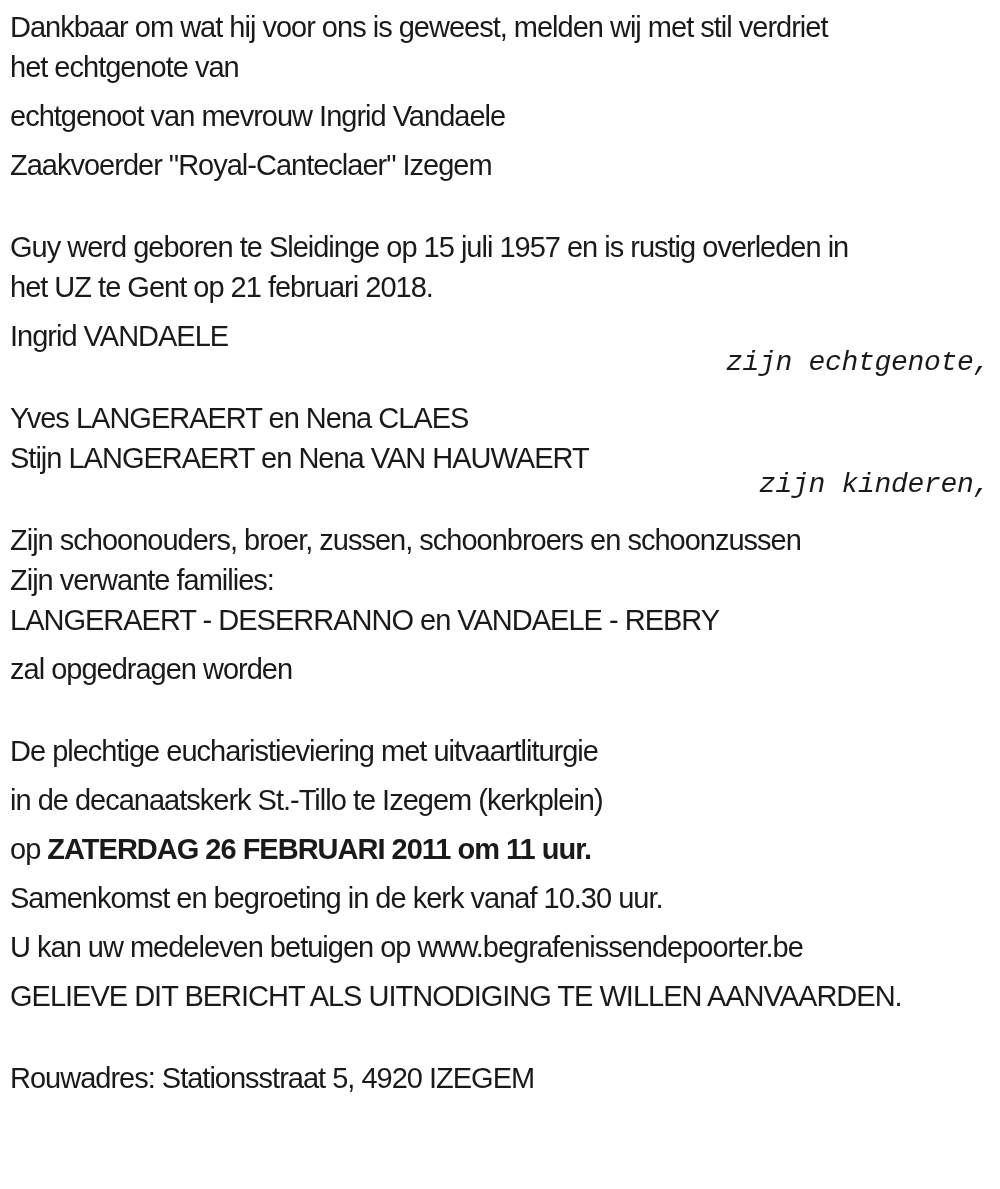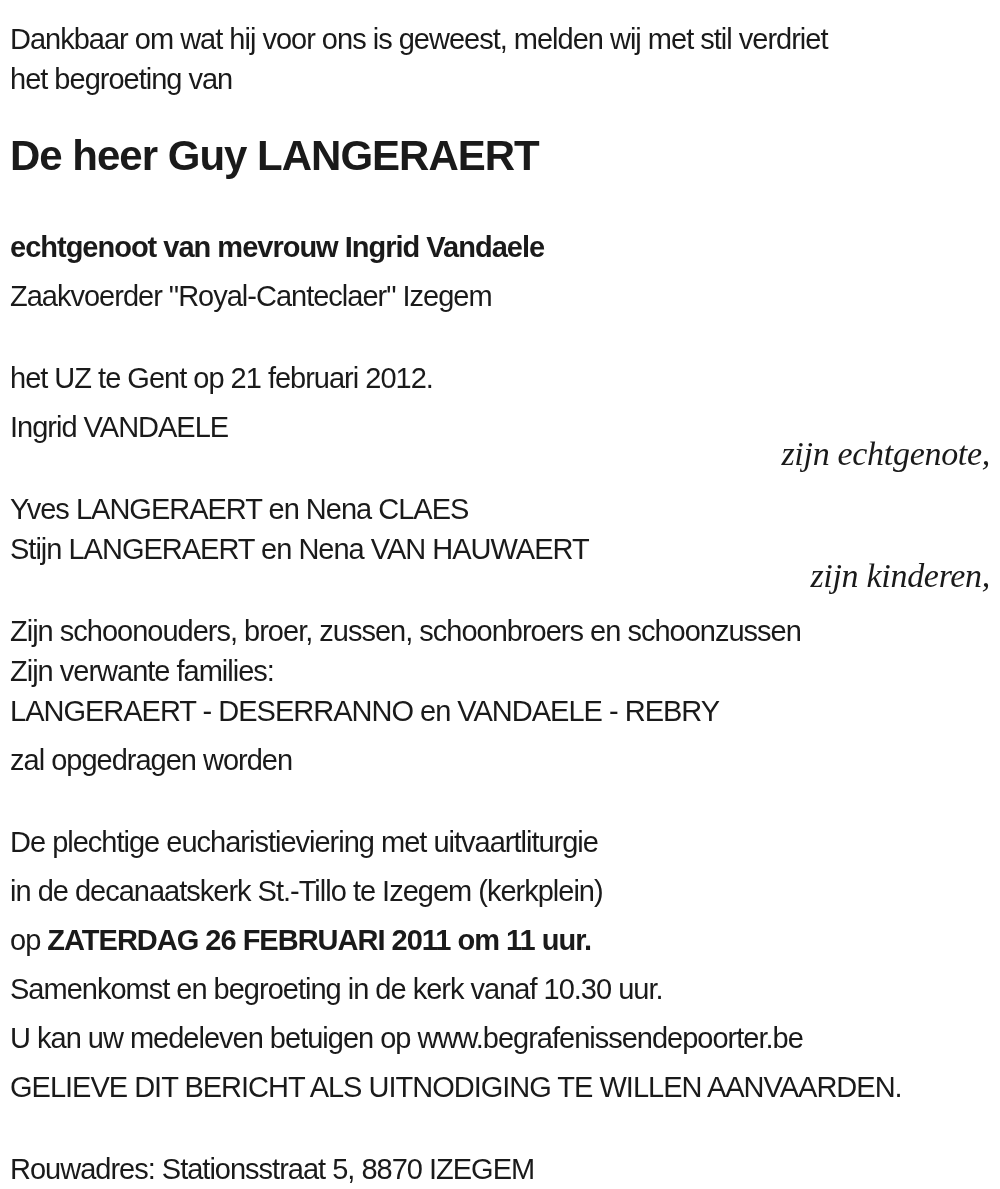--- a/index.html
+++ b/index.html
@@ -12,69 +12,67 @@
     width: 1000px;
     min-height: 1189px;
     box-sizing: border-box;
     padding: 7px 10px 0 10px;
     overflow: hidden;
     background: #ffffff;
     color: #1a1a1a;
     font-family: "Liberation Sans", sans-serif;
   }
   .block { margin-top: 9px; }
-  main > .block:first-child { margin-top: 12px; }
+  main > .block:first-child { margin-top: 0; }
   .line {
     font-size: 29px;
     line-height: 40px;
     letter-spacing: -1px;
     white-space: nowrap;
   }
   .heading { margin-top: 33px; }
   .heading .line {
     font-size: 42px;
     line-height: 48px;
     font-weight: 700;
     letter-spacing: -1px;
   }
   .heading + .block { margin-top: 47px; font-weight: bold; }
   .italic-right {
     margin-top: -8px;
     text-align: right;
   }
   .italic-right .line {
-    font-family: Liberation Serif, serif;
+    font-family: Liberation Mono, monospace;
     font-style: italic;
-    font-size: 34px;
+    font-size: 28px;
     line-height: 30px;
     letter-spacing: -0.3px;
   }
   .italic-right + .block { margin-top: 20px; }
   .gap-large { margin-top: 42px !important; }
   strong { font-weight: 700; }
 </style>
 </head>
 <body>
 
 <main style="background: rgb(255, 255, 255); color: rgb(26, 26, 26);">
     <div class="block body">
       <div class="line">Dankbaar om wat hij voor ons is geweest, melden wij met stil verdriet</div>
-      <div class="line">het begroeting van</div>
-    </div>
-    <div class="block heading">
-      <div class="line">De heer Guy LANGERAERT</div>
+      <div class="line">het echtgenote van</div>
     </div>
     <div class="block body">
       <div class="line">echtgenoot van mevrouw Ingrid Vandaele</div>
     </div>
     <div class="block body">
       <div class="line">Zaakvoerder "Royal-Canteclaer" Izegem</div>
     </div>
     <div class="block body gap-large">
-      <div class="line">het UZ te Gent op 21 februari 2012.</div>
+      <div class="line">Guy werd geboren te Sleidinge op 15 juli 1957 en is rustig overleden in</div>
+      <div class="line">het UZ te Gent op 21 februari 2018.</div>
     </div>
     <div class="block body">
       <div class="line">Ingrid VANDAELE</div>
     </div>
     <div class="block italic-right">
       <div class="line">zijn echtgenote,</div>
     </div>
     <div class="block body">
       <div class="line">Yves LANGERAERT en Nena CLAES</div>
       <div class="line">Stijn LANGERAERT en Nena VAN HAUWAERT</div>
@@ -102,15 +100,15 @@
     <div class="block body">
       <div class="line">Samenkomst en begroeting in de kerk vanaf 10.30 uur.</div>
     </div>
     <div class="block body">
       <div class="line">U kan uw medeleven betuigen op www.begrafenissendepoorter.be</div>
     </div>
     <div class="block body">
       <div class="line">GELIEVE DIT BERICHT ALS UITNODIGING TE WILLEN AANVAARDEN.</div>
     </div>
     <div class="block body gap-large">
-      <div class="line">Rouwadres: Stationsstraat 5, 8870 IZEGEM</div>
+      <div class="line">Rouwadres: Stationsstraat 5, 4920 IZEGEM</div>
     </div>
   </main>
 
 </body></html>

